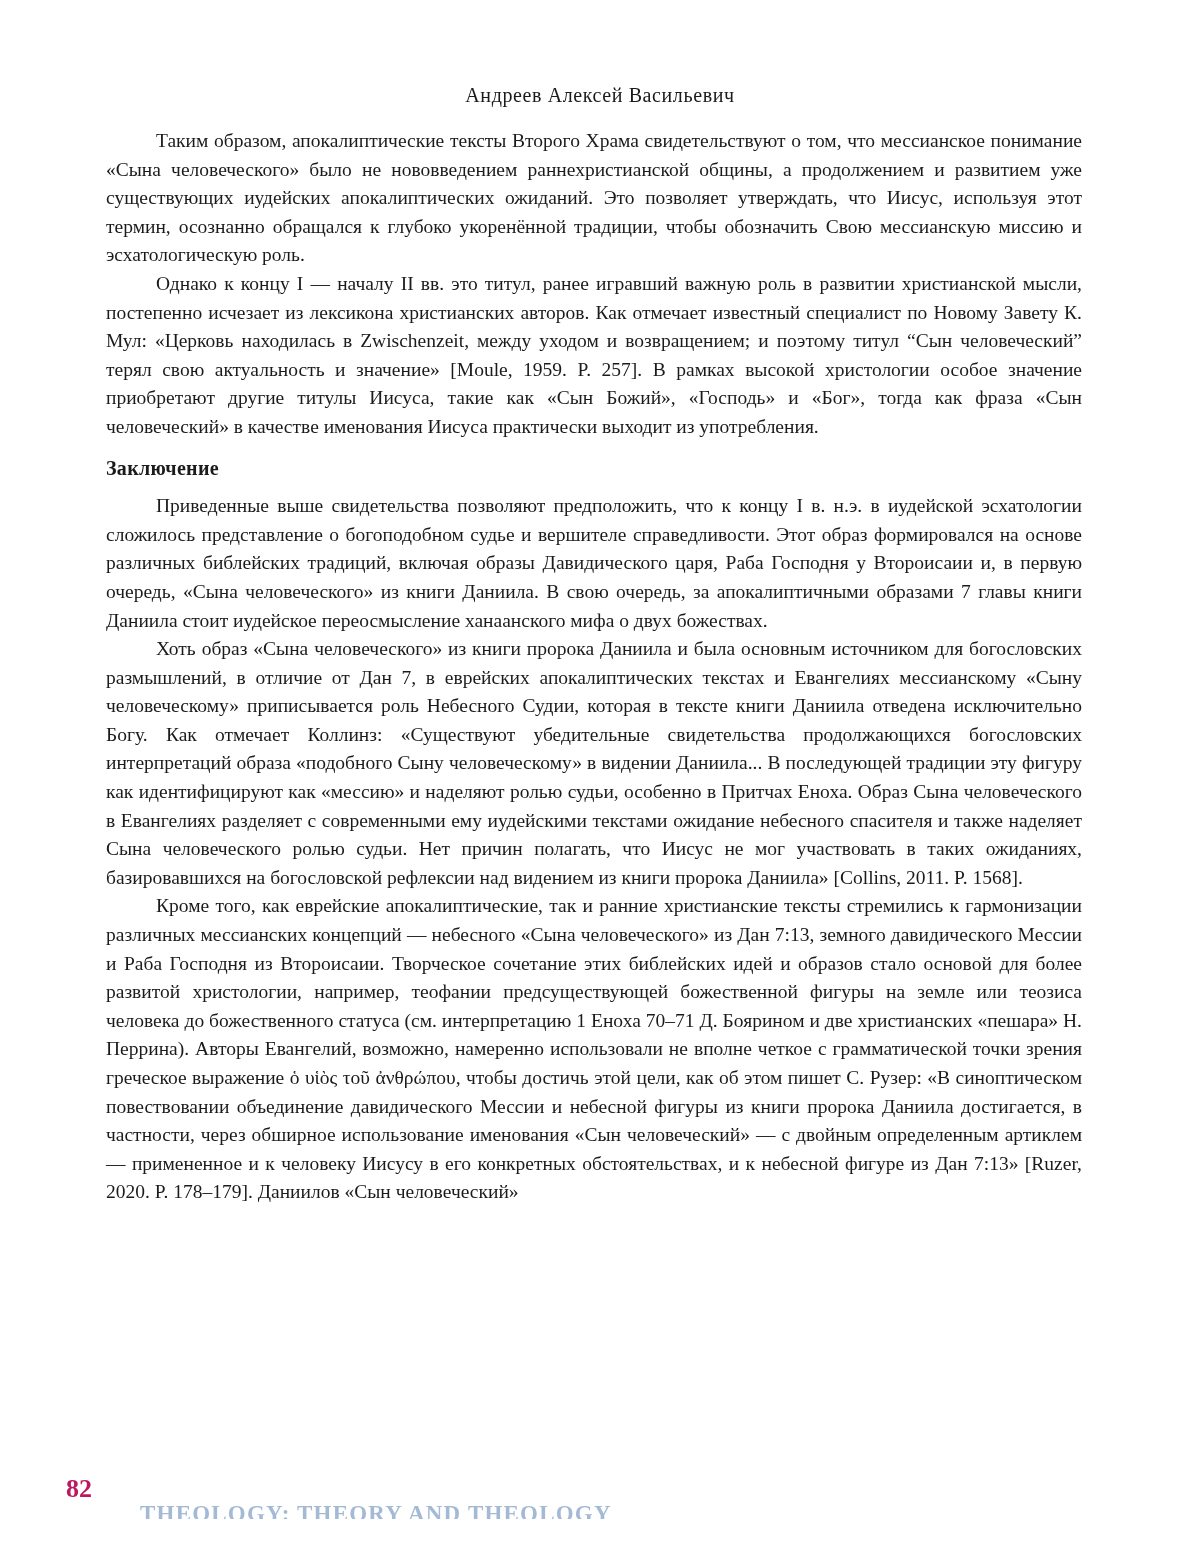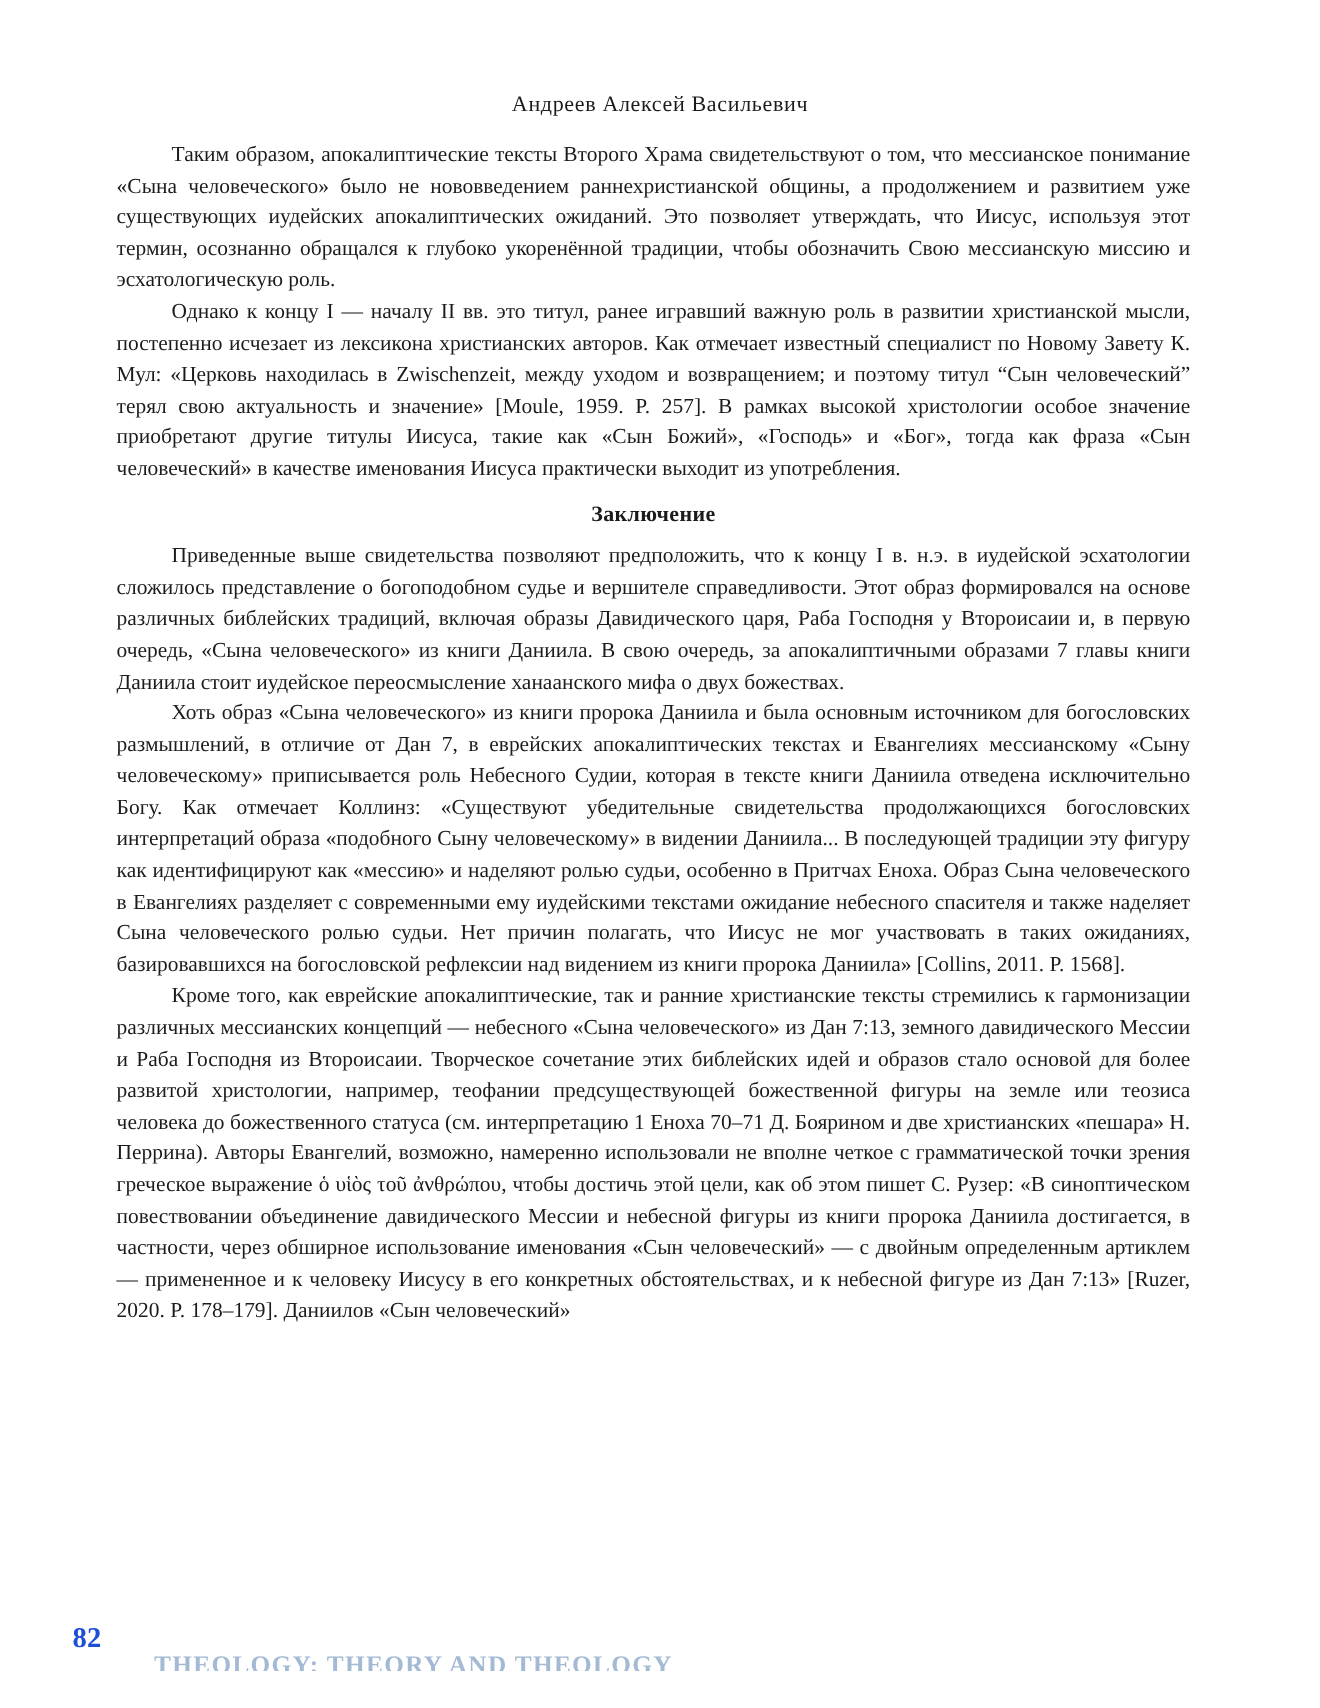--- a/index.html
+++ b/index.html
@@ -38,33 +38,33 @@
       hyphens: auto;
       margin-left: 11px;
       -webkit-hyphens: auto;
     }
     .para {
       margin: 0;
       text-indent: 50px;
     }
     .section-heading {
       margin: 12px 0 10px 0;
-      text-align: center;
+      text-align: left;
       font-size: 20px;
       font-weight: bold;
       text-indent: 0;
       letter-spacing: 0.3px;
     }
     .footer-page-number {
       position: absolute;
       left: 66px;
       top: 1474px;
       font-size: 26px;
       font-weight: bold;
-      color: #1d4ed8;
+      color: #be185d;
     }
     .journal-info {
       position: absolute;
       left: 140px;
       top: 1500px;
       color: #a4bad4;
       font-weight: bold;
     }
     .journal-title {
       font-size: 23px;

